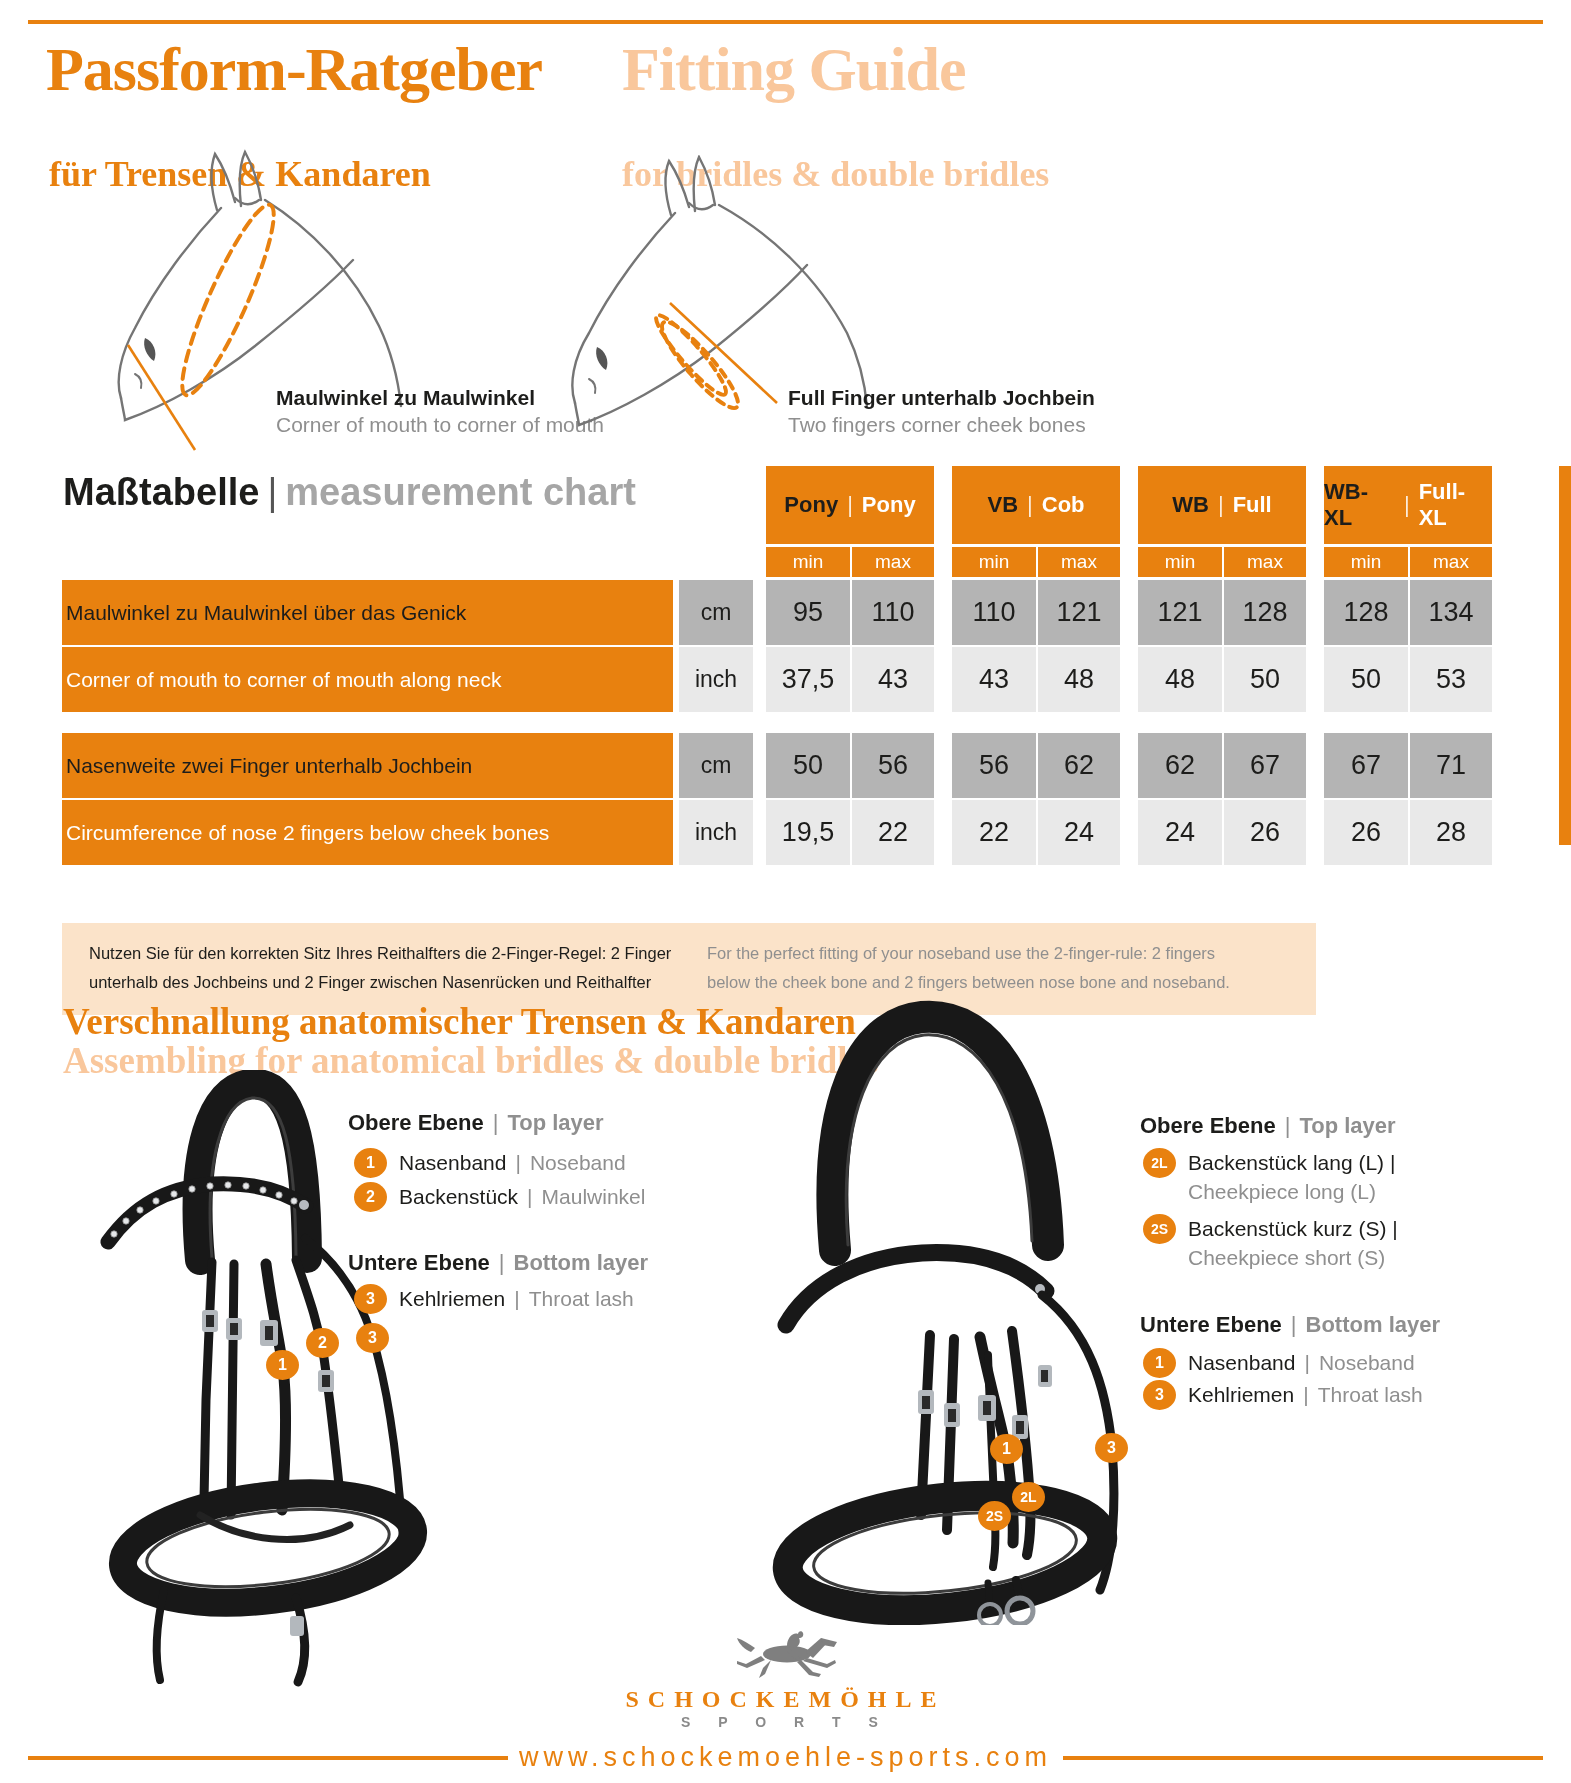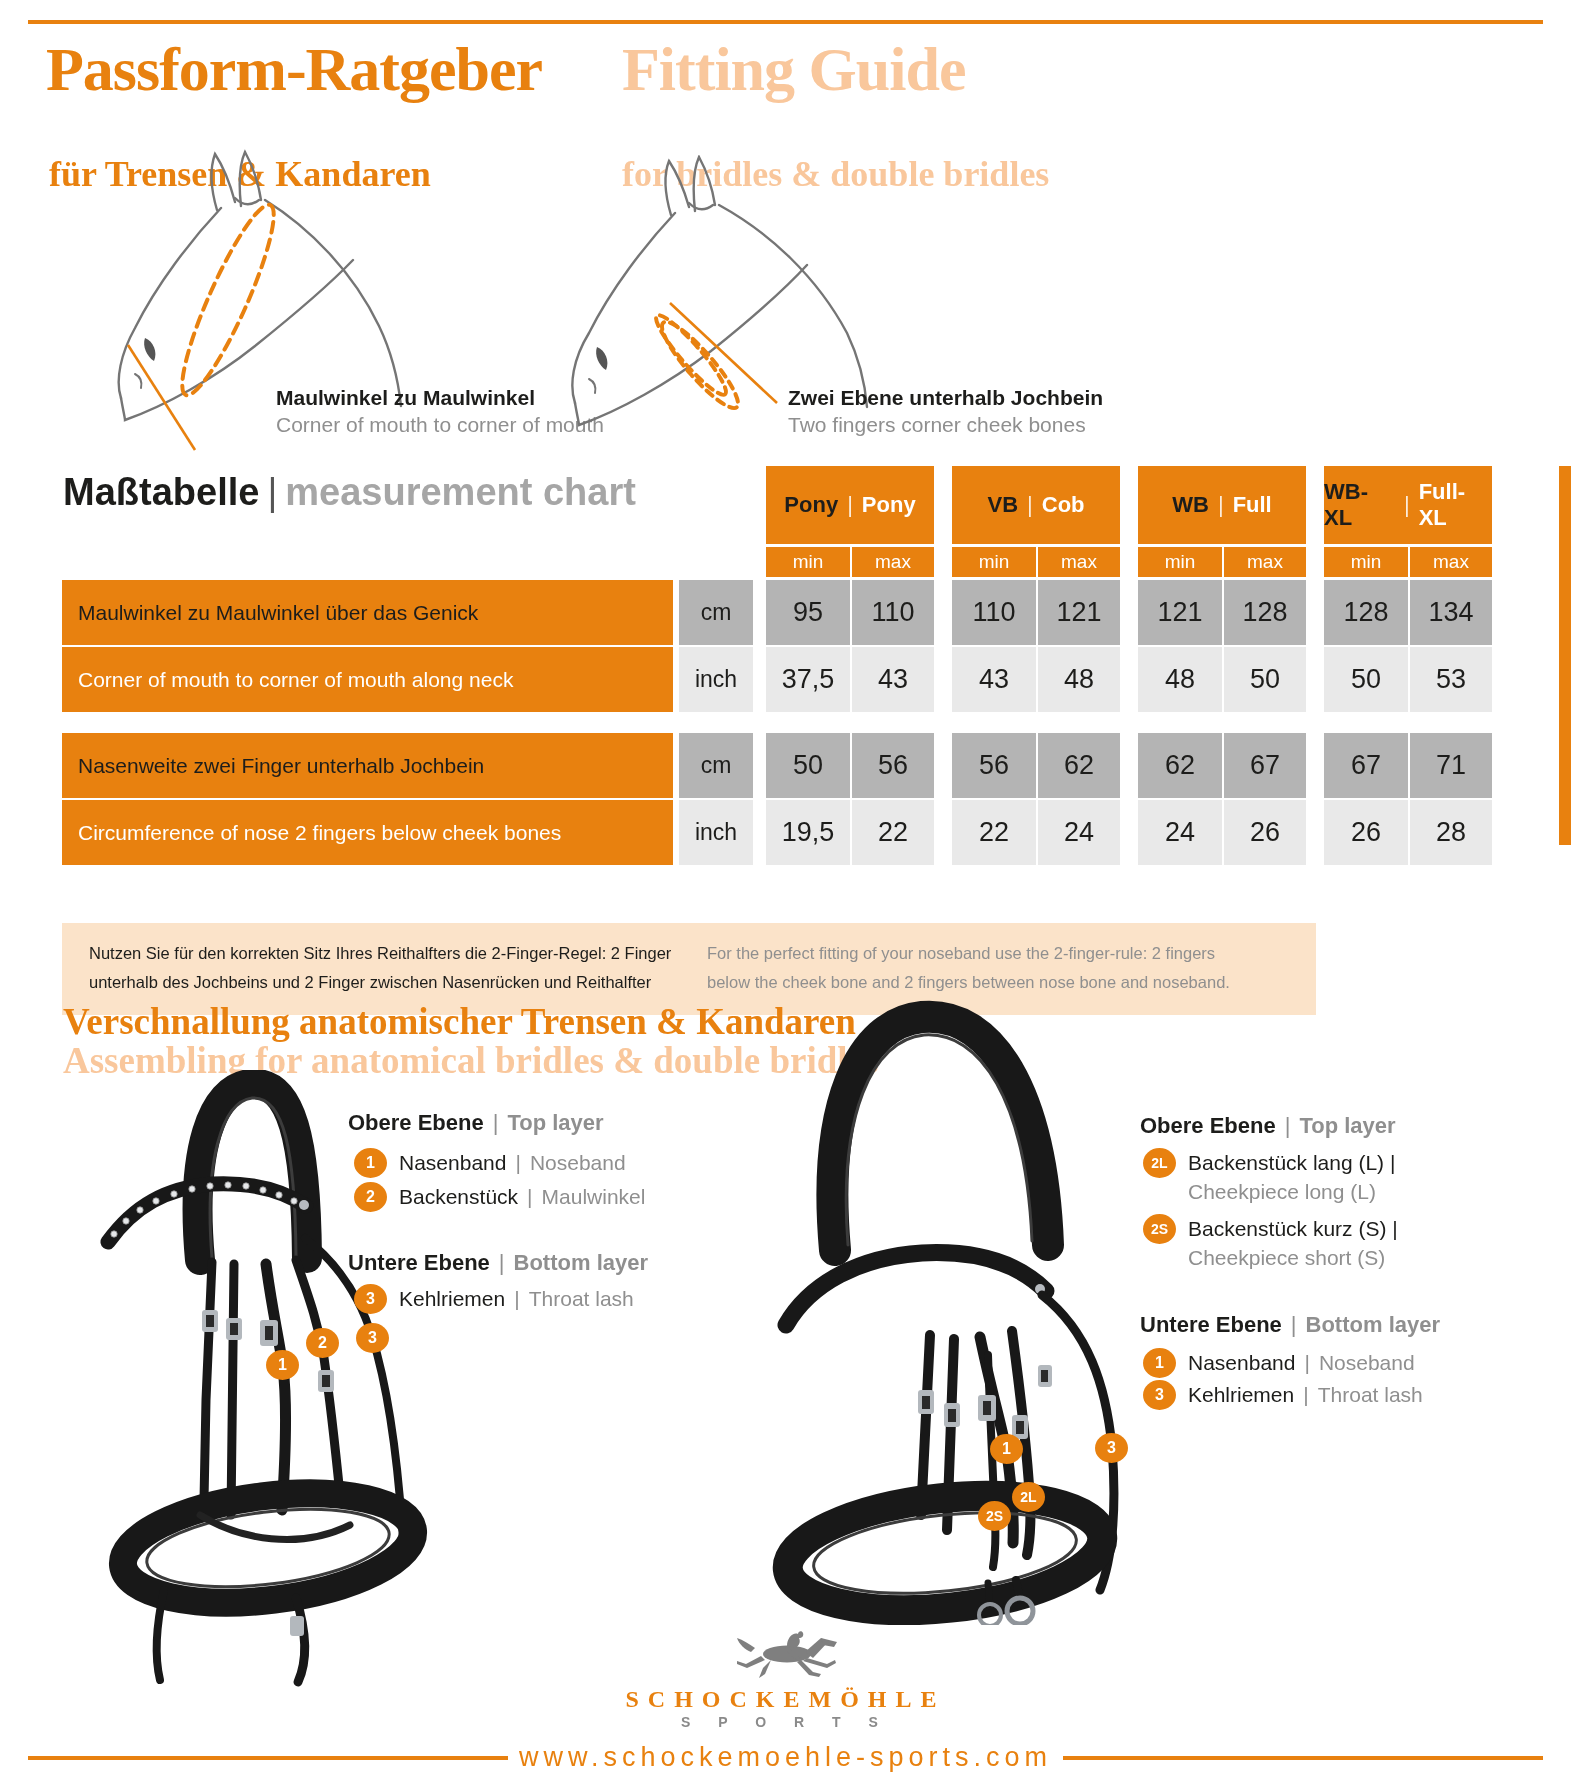--- a/index.html
+++ b/index.html
@@ -28,21 +28,21 @@
   
   .tbl{display:grid;
     grid-template-columns:611px 6px 74px 13px 84px 84px 18px 84px 84px 18px 84px 84px 18px 84px 84px;
     grid-template-rows:78px 3px 30px 3px 65px 2px 65px 21px 65px 2px 65px;}
   .cell{display:flex;align-items:center;justify-content:center;}
   .gh{background:var(--orange);font-size:22px;}
   .gh .de{font-weight:700;color:var(--black);}
   .gh .sep{color:rgba(255,255,255,.85);margin:0 9px;font-weight:400;}
   .gh .en{font-weight:700;color:#fff;}
   .mm{background:var(--orange);color:#fff;font-size:19px;}
-  .lab{background:var(--orange);justify-content:flex-start;padding-left:16px;font-size:21px;}
+  .lab{background:var(--orange);justify-content:flex-start;padding-left:4px;font-size:21px;}
   .lab.de{color:var(--black);}
   .lab.en{color:#fff;}
   .unit,.val{font-size:23px;color:var(--black);}
   .val{font-size:27px;}
   .dark{background:var(--cell_dark);}
   .light{background:var(--cell_light);}
   .sepl{border-left:2px solid #fff;}
   
   .note{background:var(--note_bg);}
   .note .ln{font-size:16.5px;line-height:29px;}
@@ -123,21 +123,21 @@
       <path class="ln-g" d="M 44,224 Q 52,228 50,238" style="stroke-width:2;"></path>
       <path d="M 52,192 C 60,195 65,206 61,215 C 54,211 49,200 52,192 Z" fill="#555"></path>
     </g>
     <g>
       <ellipse class="dash-o" cx="155" cy="210" rx="56" ry="13" transform="rotate(49 155 210)" style="stroke-dasharray:8 6;"></ellipse>
       <ellipse class="dash-o" cx="146" cy="200" rx="52" ry="10" transform="rotate(49 146 200)" style="stroke-dasharray:8 6;"></ellipse>
     </g>
     <line class="ln-o" x1="125" y1="148" x2="232" y2="248"></line>
   </svg>
   <div class="abs nw" style="left:788px;top:384px;">
-    <div class="cap1">Zwei Ebene unterhalb Jochbein</div>
+    <div class="cap1">Full Finger unterhalb Jochbein</div>
     <div class="cap2">Two fingers corner cheek bones</div>
   </div>
 
   <div class="abs chart-title nw" style="left:63px;top:476px;">
     <span class="de">Maßtabelle</span><span class="sep">|</span><span class="en">measurement chart</span>
   </div>
 
   <div class="abs tbl" style="left:62px;top:466px;width:1430px;height:399px;">
 
     <div class="cell gh" style="grid-column:5/7;grid-row:1;">

